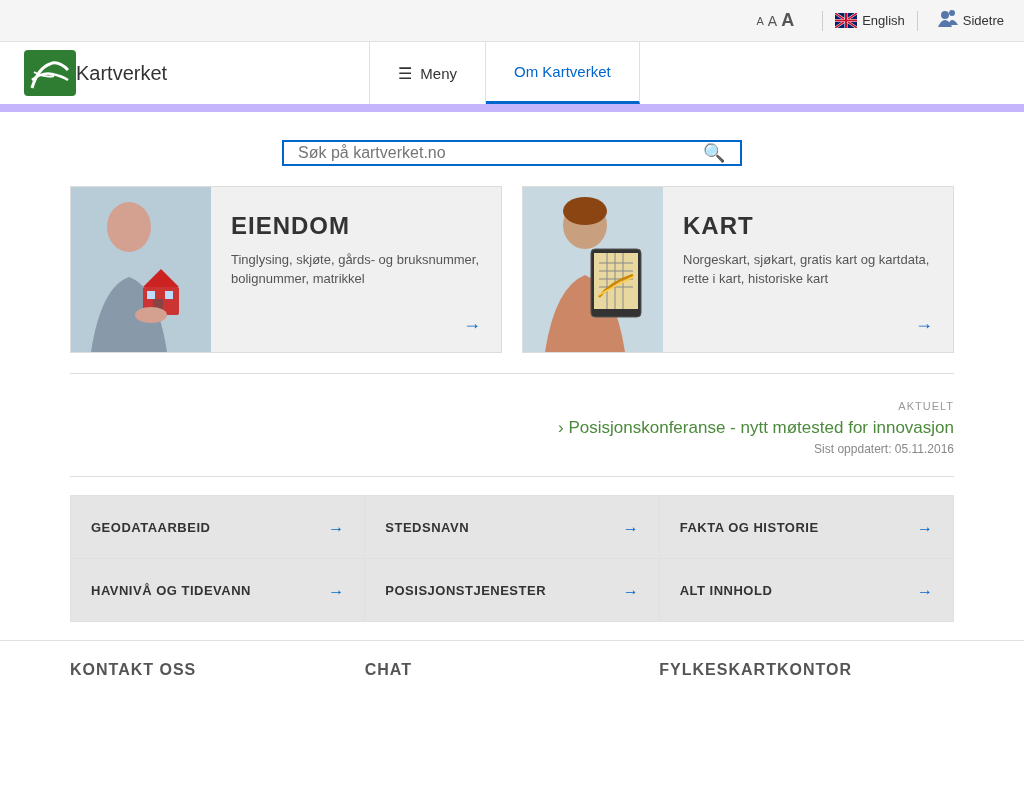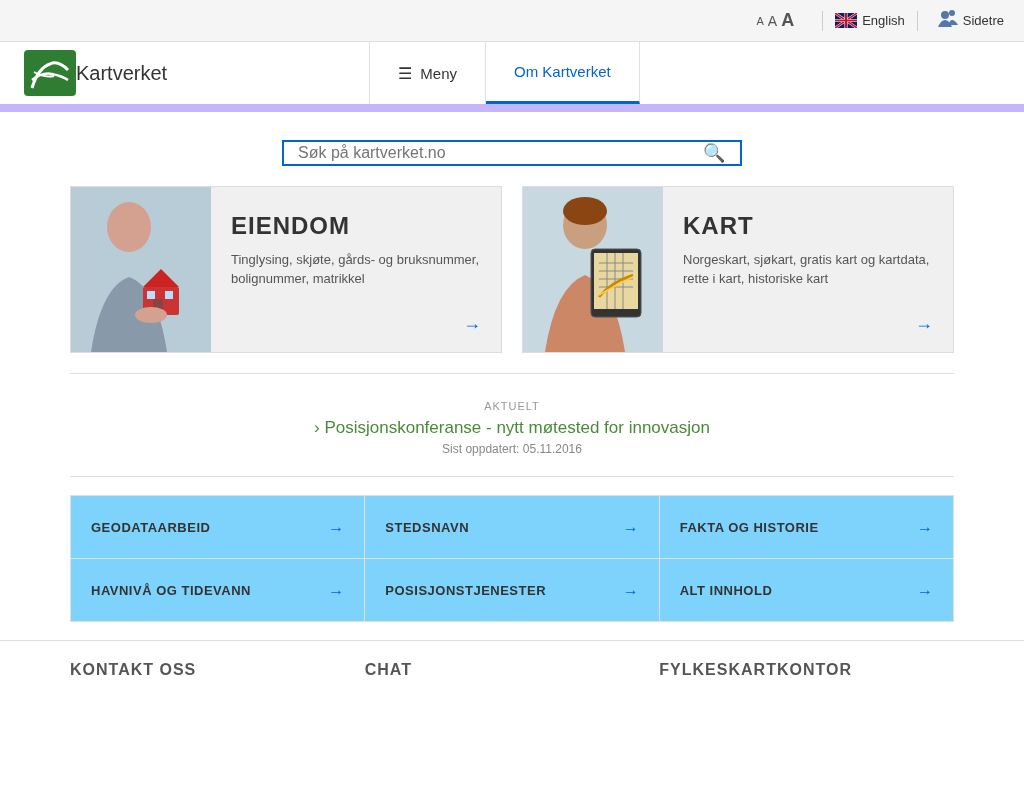--- a/index.html
+++ b/index.html
@@ -187,21 +187,21 @@
 
     
     .divider {
       border: none;
       border-top: 1px solid #ddd;
       margin: 10px 70px;
     }
 
     
     .aktuelt-section {
-      text-align: center;
+      text-align: right;
       padding: 16px 70px 10px;
     }
     .aktuelt-label {
       font-size: 11px;
       color: #999;
       letter-spacing: 1px;
       text-transform: uppercase;
       margin-bottom: 6px;
     }
     .aktuelt-link {
@@ -226,21 +226,21 @@
       border-top: 1px solid #e0e0e0;
     }
     .menu-item {
       display: flex;
       align-items: center;
       justify-content: space-between;
       padding: 22px 20px;
       border-right: 1px solid #e0e0e0;
       border-bottom: 1px solid #e0e0e0;
       cursor: pointer;
-      background: #7dd3fc;
+      background: #e5e5e5;
     }
     .menu-item-text {
       font-size: 13px;
       font-weight: bold;
       letter-spacing: 0.5px;
       color: #333;
     }
     .menu-arrow {
       color: #0066cc;
       font-size: 16px;

